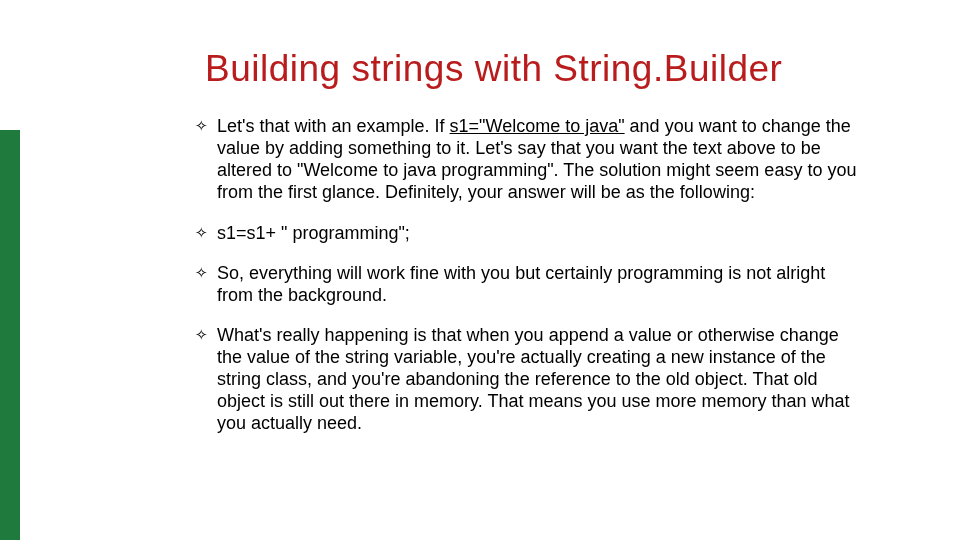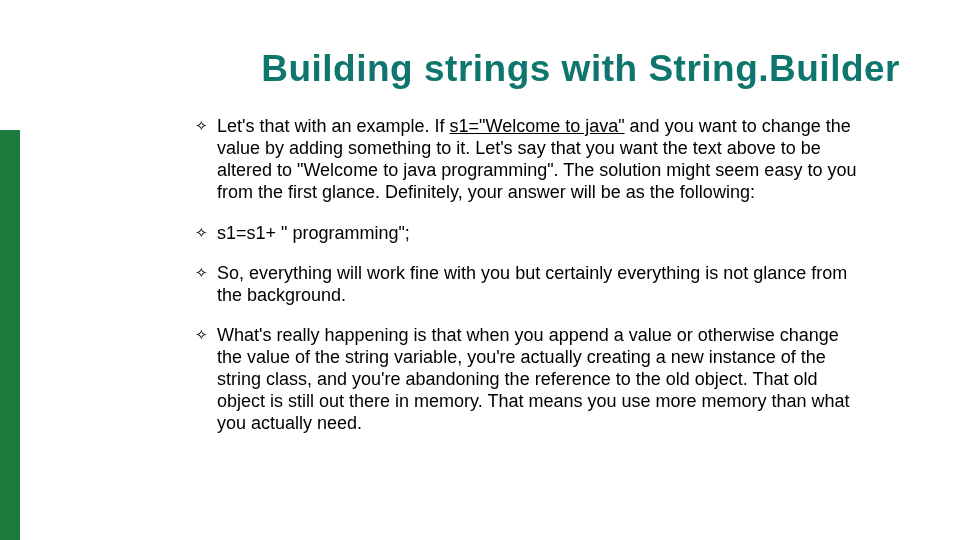--- a/index.html
+++ b/index.html
@@ -24,24 +24,23 @@
     bottom: 0;
     width: 20px;
     background: #1f7a3d;
   }
   .title {
     position: absolute;
     left: 205px;
     top: 48px;
     right: 60px;
     font-size: 37px;
-    font-weight: 700;
-    color: #0f766e;
+    font-weight: 400;
+    color: #b91c1c;
     letter-spacing: 0.5px;
-    text-align: right;
   }
   .body {
     position: absolute;
     left: 195px;
     top: 115px;
     right: 95px;
   }
   .item {
     display: flex;
     align-items: flex-start;
@@ -82,21 +81,21 @@
       </span>
     </div>
 
     <div class="item">
       <span class="bullet">✧</span>
       <span class="text">s1=s1+ " programming";</span>
     </div>
 
     <div class="item">
       <span class="bullet">✧</span>
-      <span class="text">So, everything will work fine with you but certainly everything is not glance from the background.</span>
+      <span class="text">So, everything will work fine with you but certainly programming is not alright from the background.</span>
     </div>
 
     <div class="item">
       <span class="bullet">✧</span>
       <span class="text">What's really happening is that when you append a value or otherwise change the value of the string variable, you're actually creating a new instance of the string class, and you're abandoning the reference to the old object. That old object is still out there in memory. That means you use more memory than what you actually need.</span>
     </div>
 
   </div>
 </div>
 

